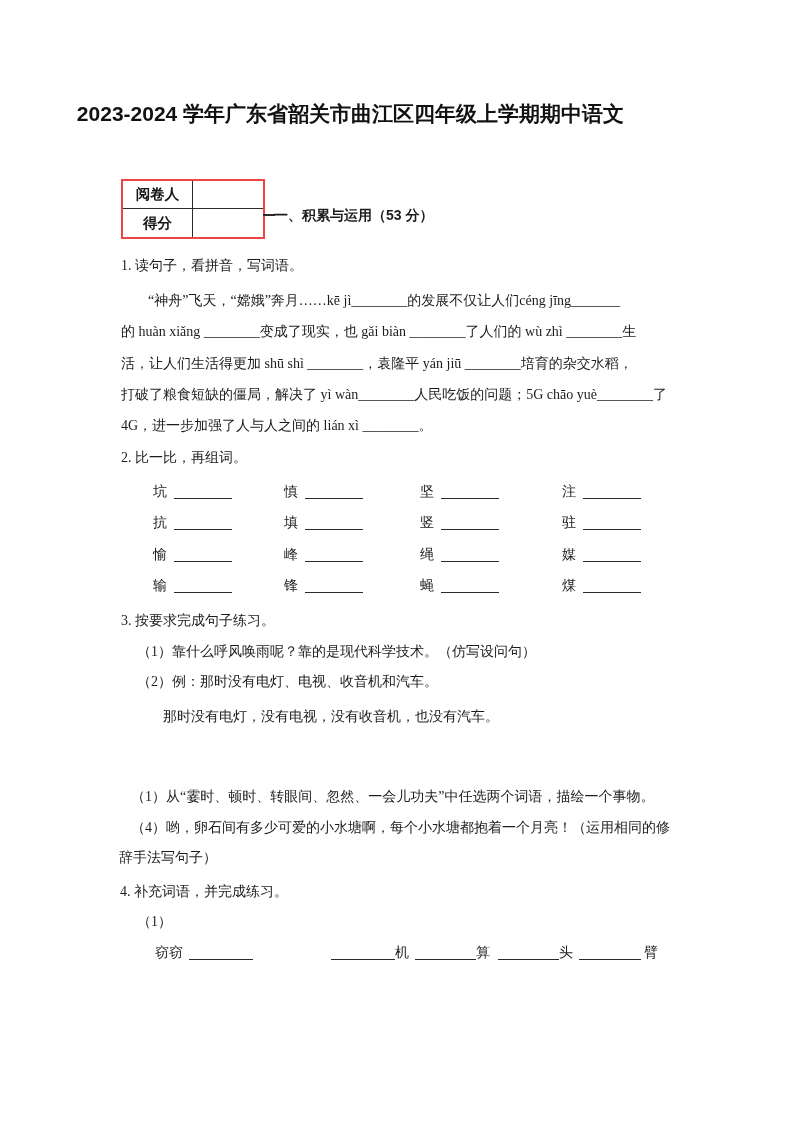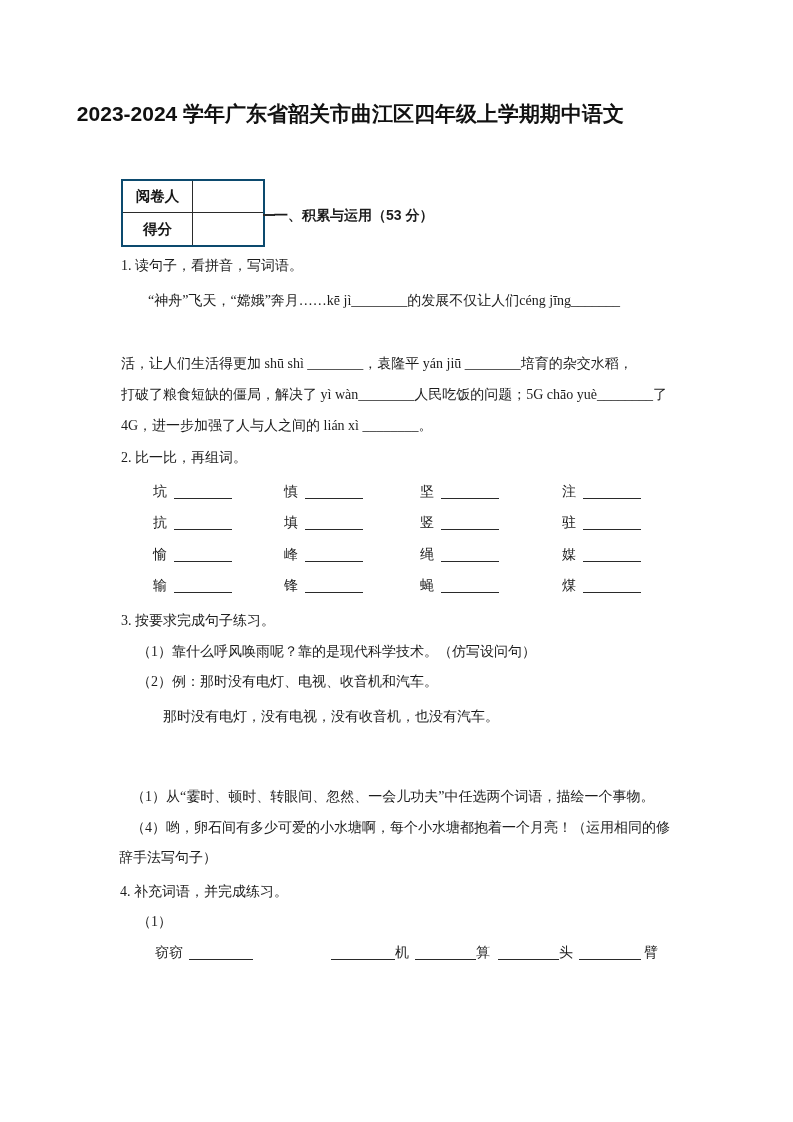--- a/index.html
+++ b/index.html
@@ -9,22 +9,22 @@
     font-family:"Liberation Serif","DejaVu Serif",serif;
     color:#1c1c1c;
   }
   .abs { position:absolute; white-space:nowrap; }
   .line { font-size:14px; line-height:17px; }
   .hei  { font-family:"Liberation Sans","DejaVu Sans",sans-serif; font-weight:bold; }
   .doc-title { width:701px; text-align:center; font-size:21px; line-height:28px;
                font-family:"Liberation Sans","DejaVu Sans",sans-serif; font-weight:bold; color:#111; }
   
   .score-table {
-    left:121px; top:179px; width:144px; height:68px;
-    border:2px solid #0c4a6e; box-sizing:border-box;
+    left:121px; top:179px; width:144px; height:60px;
+    border:2px solid #ef4444; box-sizing:border-box;
     display:grid; grid-template-columns:70px 1fr; grid-template-rows:1fr 1fr;
   }
   .score-table .cell { box-sizing:border-box; display:flex; align-items:center; justify-content:center;
     font-family:"Liberation Sans","DejaVu Sans",sans-serif; font-weight:bold; font-size:14.5px; color:#161616; }
   .score-table .c-label { border-right:1.5px solid #2b2b2b; }
   .score-table .r-top   { border-bottom:1.5px solid #2b2b2b; }
   .connector { left:263px; top:214px; width:12px; height:1.5px; background:#2b2b2b; }
   .section-heading { left:274px; top:206px; font-size:14px; line-height:18px; }
   
   .bl { display:inline-block; height:13px; border-bottom:1px solid #2a2a2a;
@@ -43,20 +43,21 @@
     <div class="cell c-label r-top">阅卷人</div>
     <div class="cell r-top"></div>
     <div class="cell c-label">得分</div>
     <div class="cell"></div>
   </div>
   <div class="abs connector"></div>
   <div class="abs section-heading hei">一、积累与运用（53 分）</div>
 
   <div class="abs line" style="left:121px; top:257px;">1. 读句子，看拼音，写词语。</div>
   <div class="abs line" style="left:148px; top:292px;">“神舟”飞天，“嫦娥”奔月……kē jì________的发展不仅让人们céng jīng_______</div>
+  <div class="abs line" style="left:121px; top:323px;">的 huàn xiǎng ________变成了现实，也 gǎi biàn ________了人们的 wù zhì ________生</div>
   <div class="abs line" style="left:121px; top:355px;">活，让人们生活得更加 shū shì ________，袁隆平 yán jiū ________培育的杂交水稻，</div>
   <div class="abs line" style="left:121px; top:386px;">打破了粮食短缺的僵局，解决了 yì wàn________人民吃饭的问题；5G chāo yuè________了</div>
   <div class="abs line" style="left:121px; top:417px;">4G，进一步加强了人与人之间的 lián xì ________。</div>
 
   <div class="abs line" style="left:121px; top:449px;">2. 比一比，再组词。</div>
 
   <div class="abs line" style="left:153px; top:483px;"><span>坑</span><span class="bl" style="width:58px; margin-left:7px;"></span></div>
   <div class="abs line" style="left:284px; top:483px;"><span>慎</span><span class="bl" style="width:58px; margin-left:7px;"></span></div>
   <div class="abs line" style="left:420px; top:483px;"><span>坚</span><span class="bl" style="width:58px; margin-left:7px;"></span></div>
   <div class="abs line" style="left:562px; top:483px;"><span>注</span><span class="bl" style="width:58px; margin-left:7px;"></span></div>

